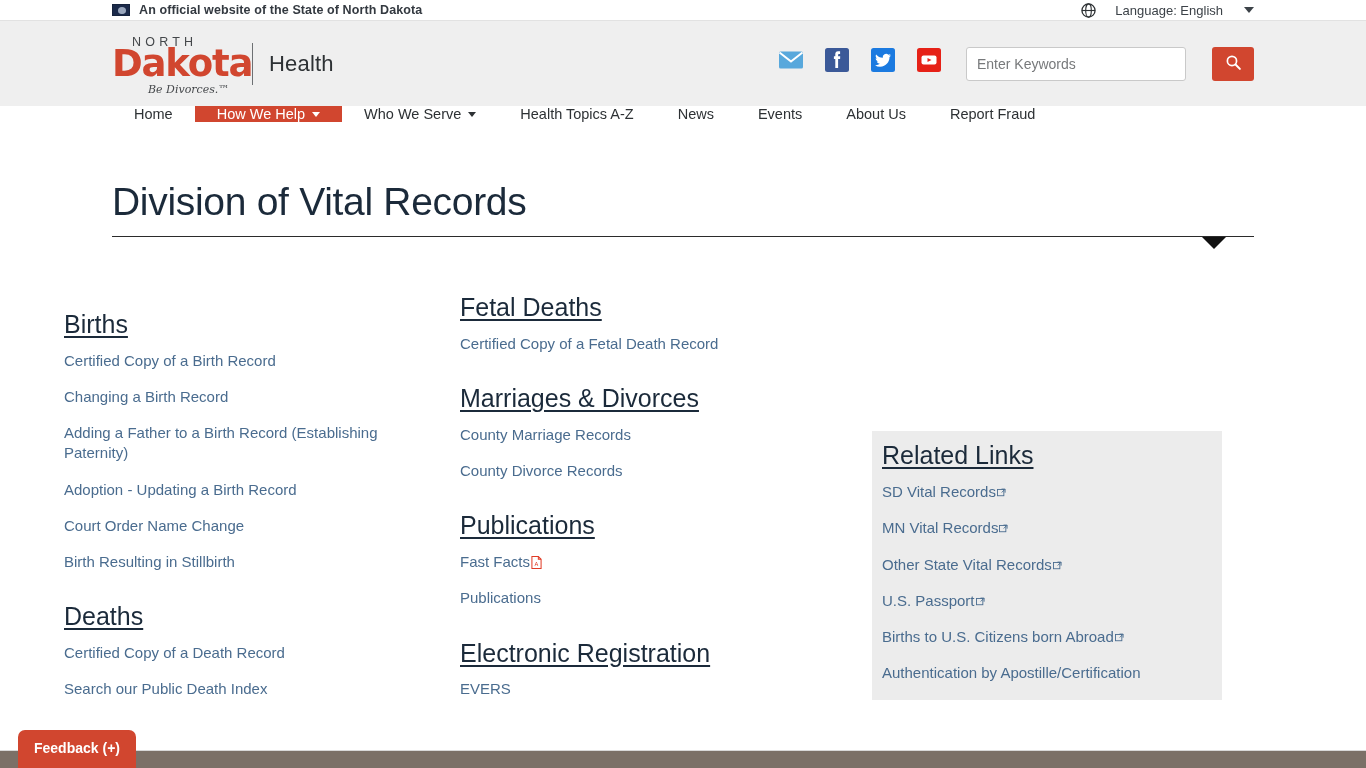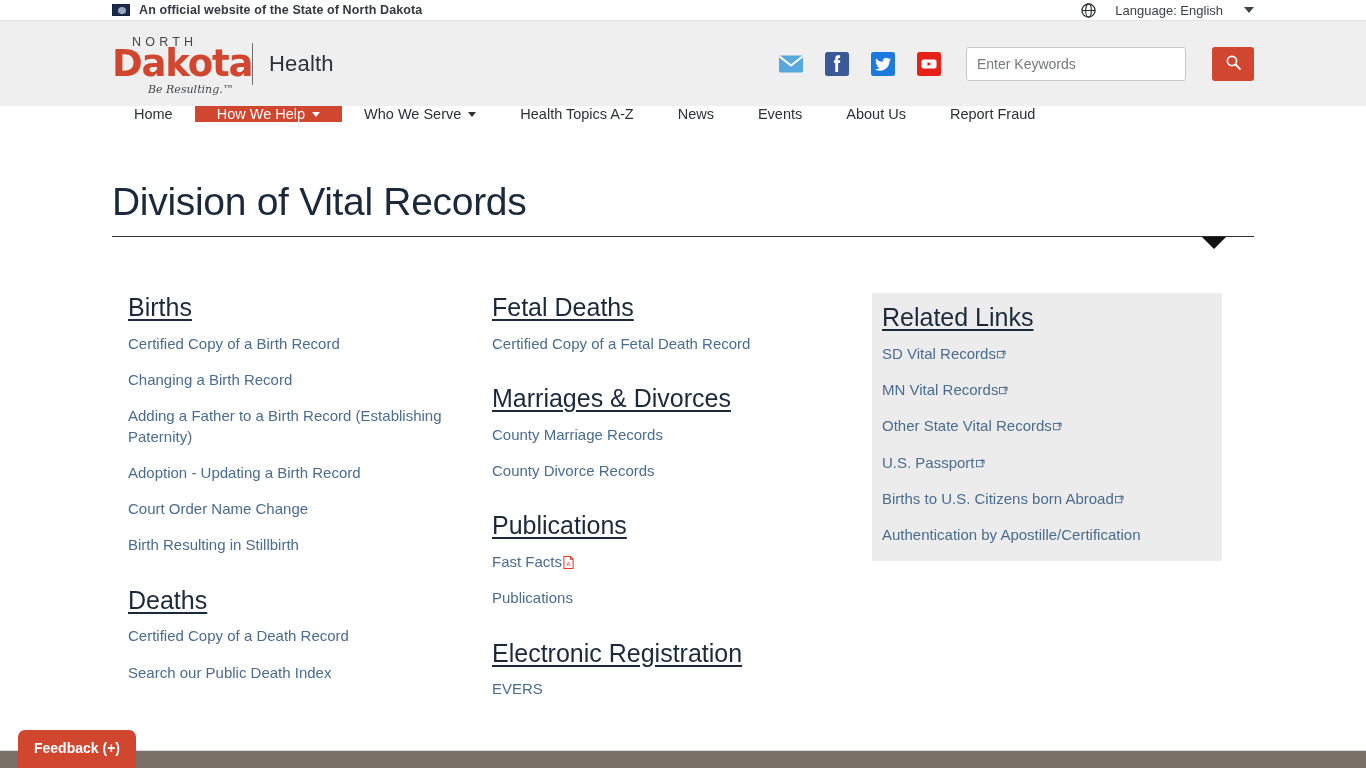--- a/index.html
+++ b/index.html
@@ -75,21 +75,21 @@
     position: absolute; top: 50px; left: 36px;
     font-size: 11px; color: #44474a;
     font-family: "DejaVu Serif", serif; font-style: italic;
   }
   .logo-divider {
     width: 1px; height: 42px; background: #6d7073;
     margin: 0 16px 0 12px;
   }
   .logo-health { font-size: 22px; color: #2d3134; letter-spacing: .2px; }
 
-  .header-right { display: flex; align-items: center; gap: 18px; }
+  .header-right { display: flex; align-items: flex-start; gap: 18px; }
   .social-row { display: flex; align-items: center; gap: 20px; }
   .sicon { width: 26px; height: 26px; display: inline-block; cursor: pointer; }
   .search-box {
     width: 220px; height: 34px;
     border: 1px solid #c9c9c9; background: #fff;
     border-radius: 3px; padding: 0 10px;
     font-size: 14px; color: #6d6d6d;
     font-family: "Liberation Sans", sans-serif;
     margin-left: 6px;
   }
@@ -136,24 +136,25 @@
   .title-caret {
     position: absolute; left: 1090px; top: 0;
     width: 0; height: 0;
     border-left: 12px solid transparent;
     border-right: 12px solid transparent;
     border-top: 12px solid #111111;
   }
 
   
   .content {
-    padding: 0 112px;
+    padding: 0 48px;
     margin-top: 56px;
     display: flex;
-    align-items: flex-start;
+    align-items: flex-end;
+    gap: 32px;
   }
   .col { flex: 0 0 auto; }
   .col-1 { width: 380px; padding-left: 16px; }
   .col-2 { width: 380px; }
   .col-3 { width: 350px; background: #ececec; padding: 10px 14px 16px 10px; margin-top: 0; }
 
   .sec-head {
     font-size: 25px; color: #1b2a3a;
     text-decoration: underline;
     text-underline-offset: 3px;
@@ -209,21 +210,21 @@
     <span>Language: English</span>
     <span class="caret-down-small"></span>
   </div>
 </div>
 
 <div class="header-band">
   <div class="logo-wrap">
     <div class="logo-nd">
       <div class="logo-north">NORTH</div>
       <div class="logo-dakota">Dakota</div>
-      <div class="logo-legend">Be Resulting.™</div>
+      <div class="logo-legend">Be Divorces.™</div>
     </div>
     <div class="logo-divider"></div>
     <div class="logo-health">Health</div>
   </div>
 
   <div class="header-right">
     <div class="social-row">
       <span class="sicon">
         <svg viewBox="0 0 26 26" width="26" height="26">
           <rect x="1" y="4.5" width="24" height="17" rx="1.5" fill="#58a8dc"></rect>

